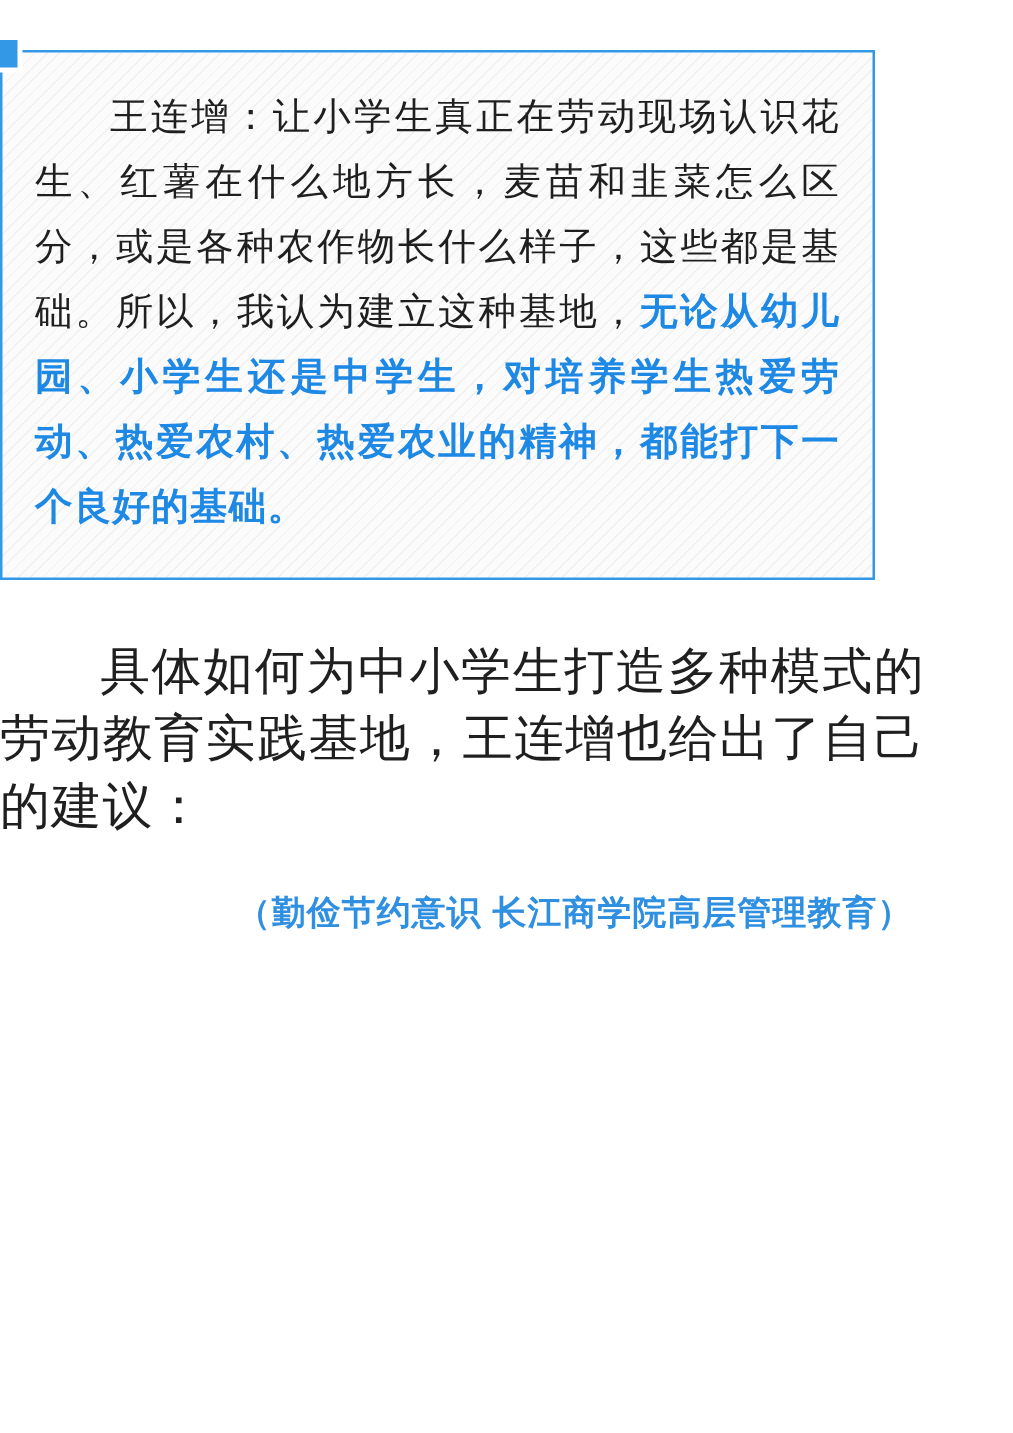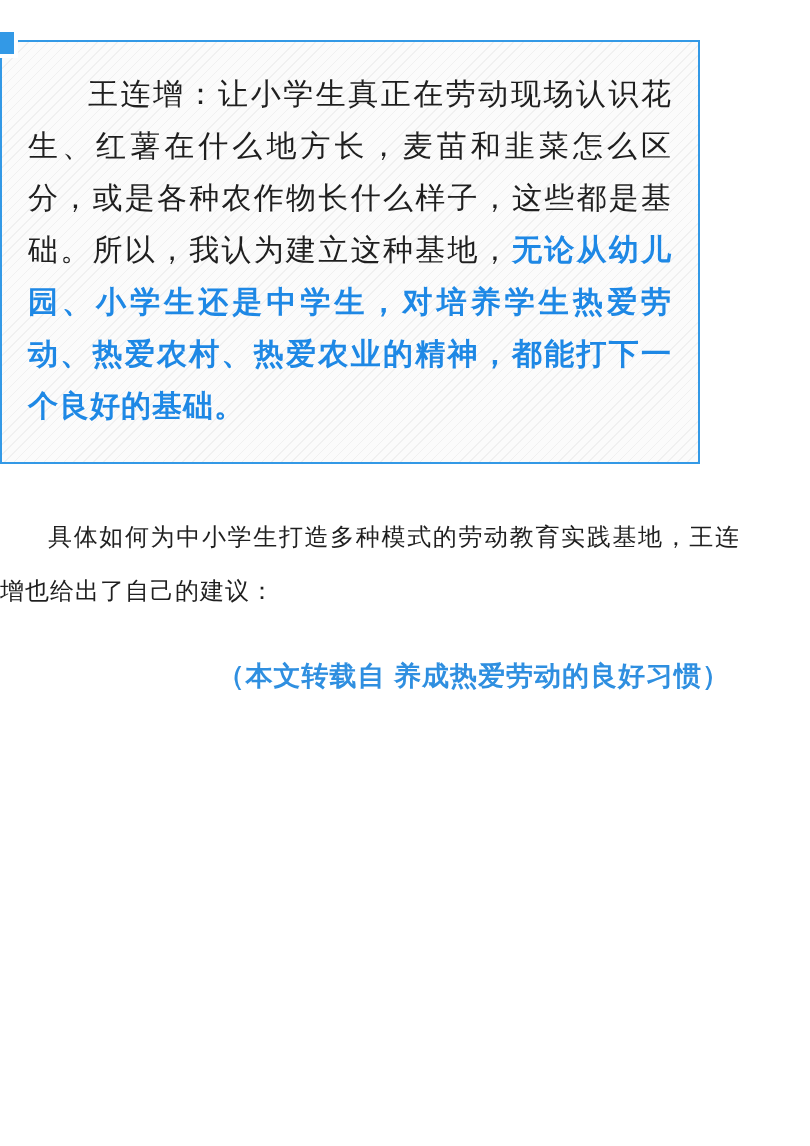--- a/index.html
+++ b/index.html
@@ -79,21 +79,21 @@
   }
   .quote-text .hl {
     color: #1e88e5;
     font-weight: bold;
   }
 
   
   .body-paragraph {
     width: 740px;
     margin: 46px auto 40px auto;
-    font-size: 24px;
+    font-size: 40px;
     line-height: 54px;
     letter-spacing: 1px;
     text-indent: 2em;
     color: #1f1f1f;
     text-align: justify;
     font-weight: 500;
   }
 
   
   .source-line {
@@ -121,15 +121,15 @@
     <span class="quote-marker">
       <i class="big"></i>
         <i class="small"></i>
     </span>
     <p class="quote-text"><span>王连增：让小学生真正在劳动现场认识花生、红薯在什么地方长，麦苗和韭菜怎么区分，或是各种农作物长什么样子，这些都是基础。所以，我认为建立这种基地，</span><span class="hl">无论从幼儿园、小学生还是中学生，对培养学生热爱劳动、热爱农村、热爱农业的精神，都能打下一个良好的基础。</span></p>
   </div>
 
   <p class="body-paragraph">具体如何为中小学生打造多种模式的劳动教育实践基地，王连增也给出了自己的建议：</p>
 
 
-  <div class="source-line">（本文转载自 养成热爱劳动的良好习惯）</div>
+  <div class="source-line">（勤俭节约意识 长江商学院高层管理教育）</div>
 
 </div>
 
 </body></html>

